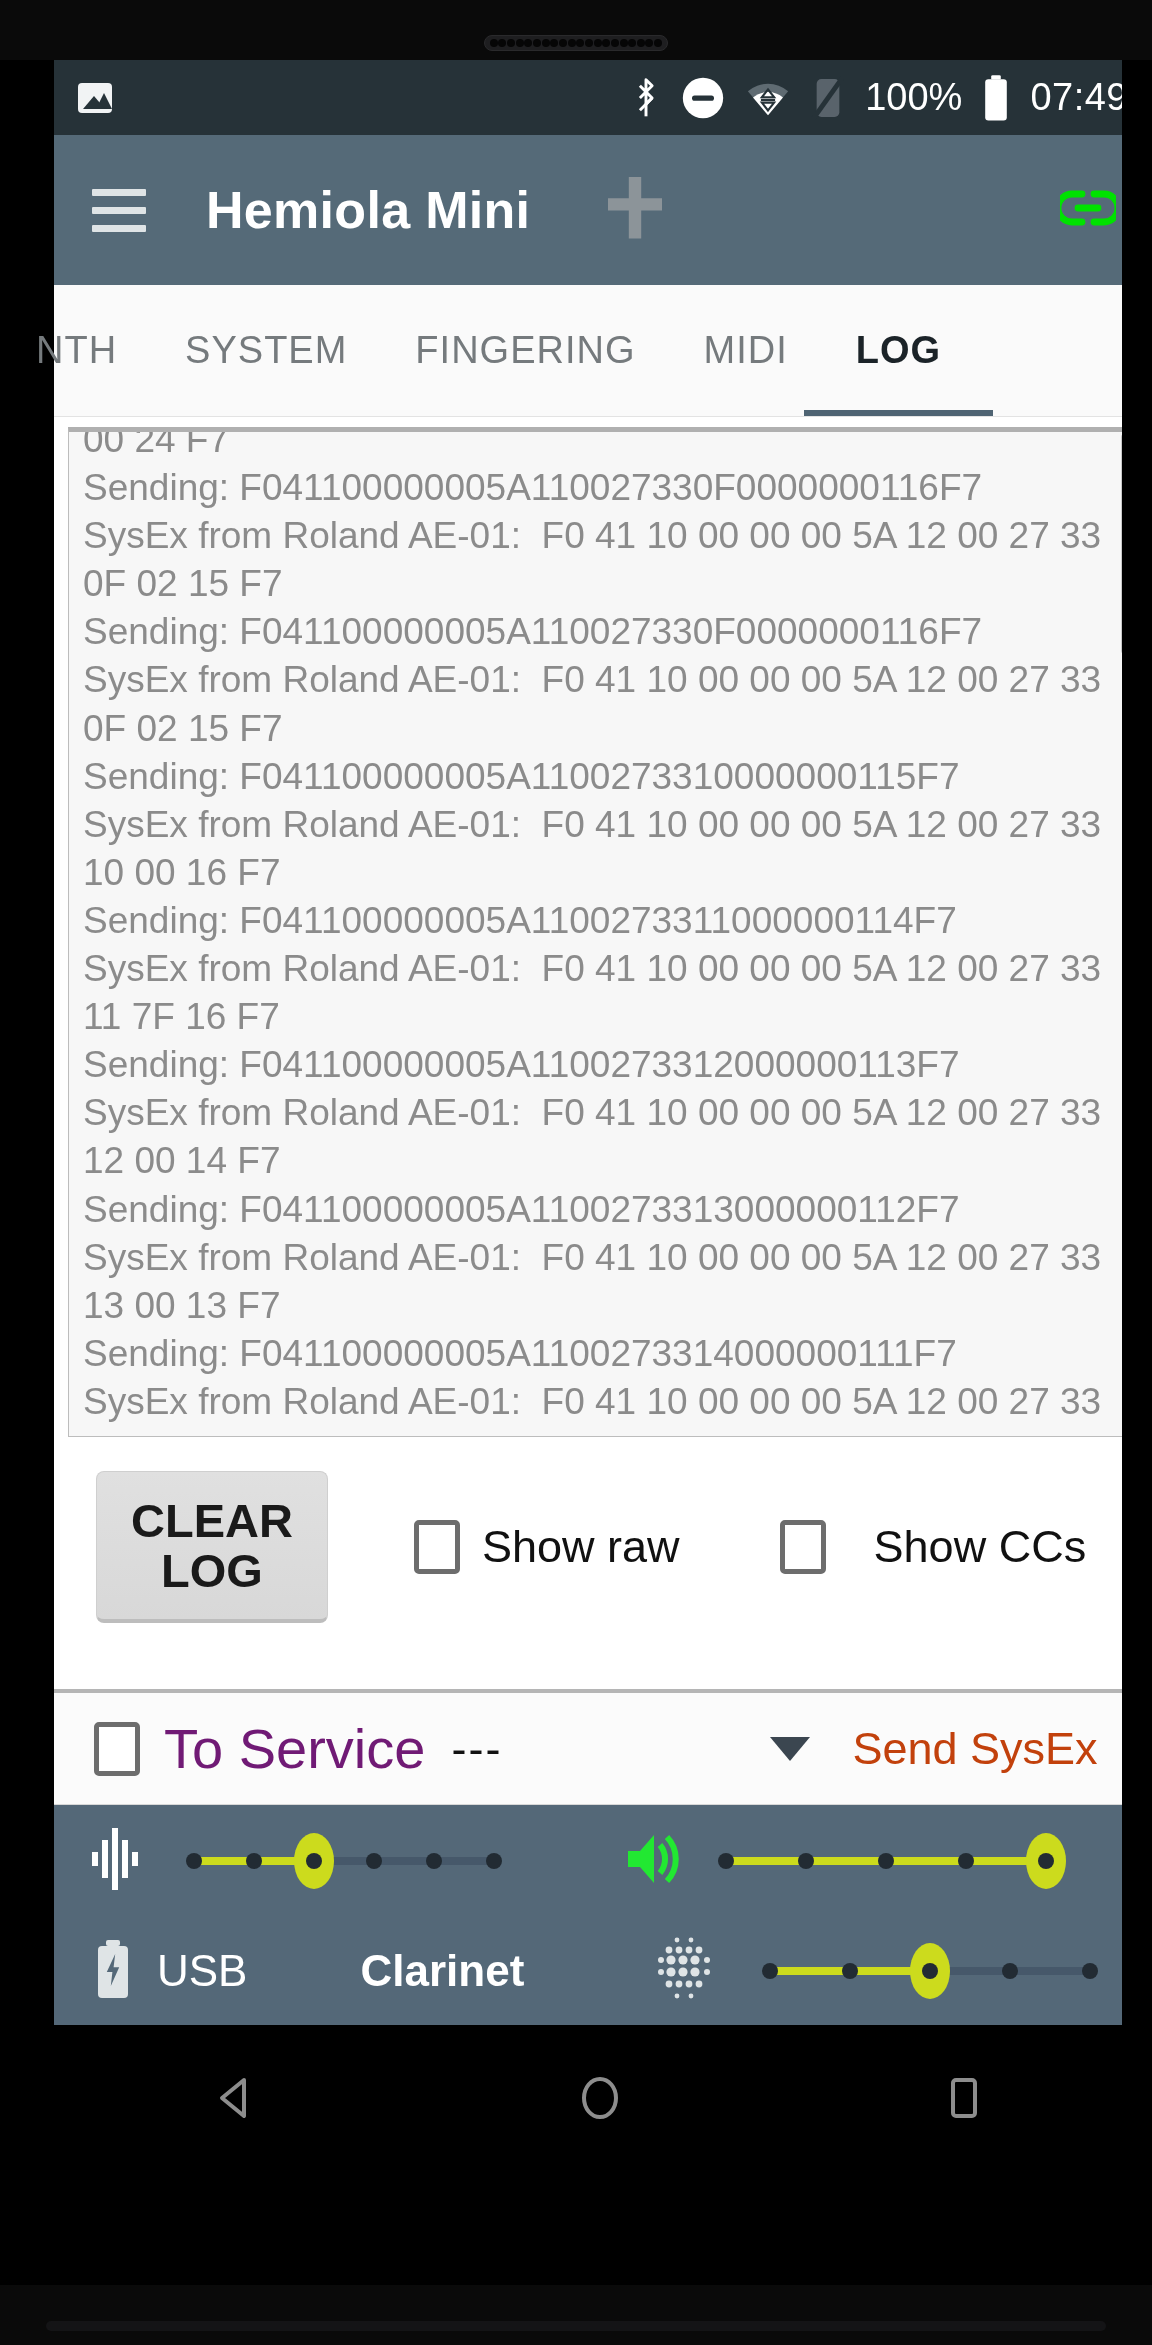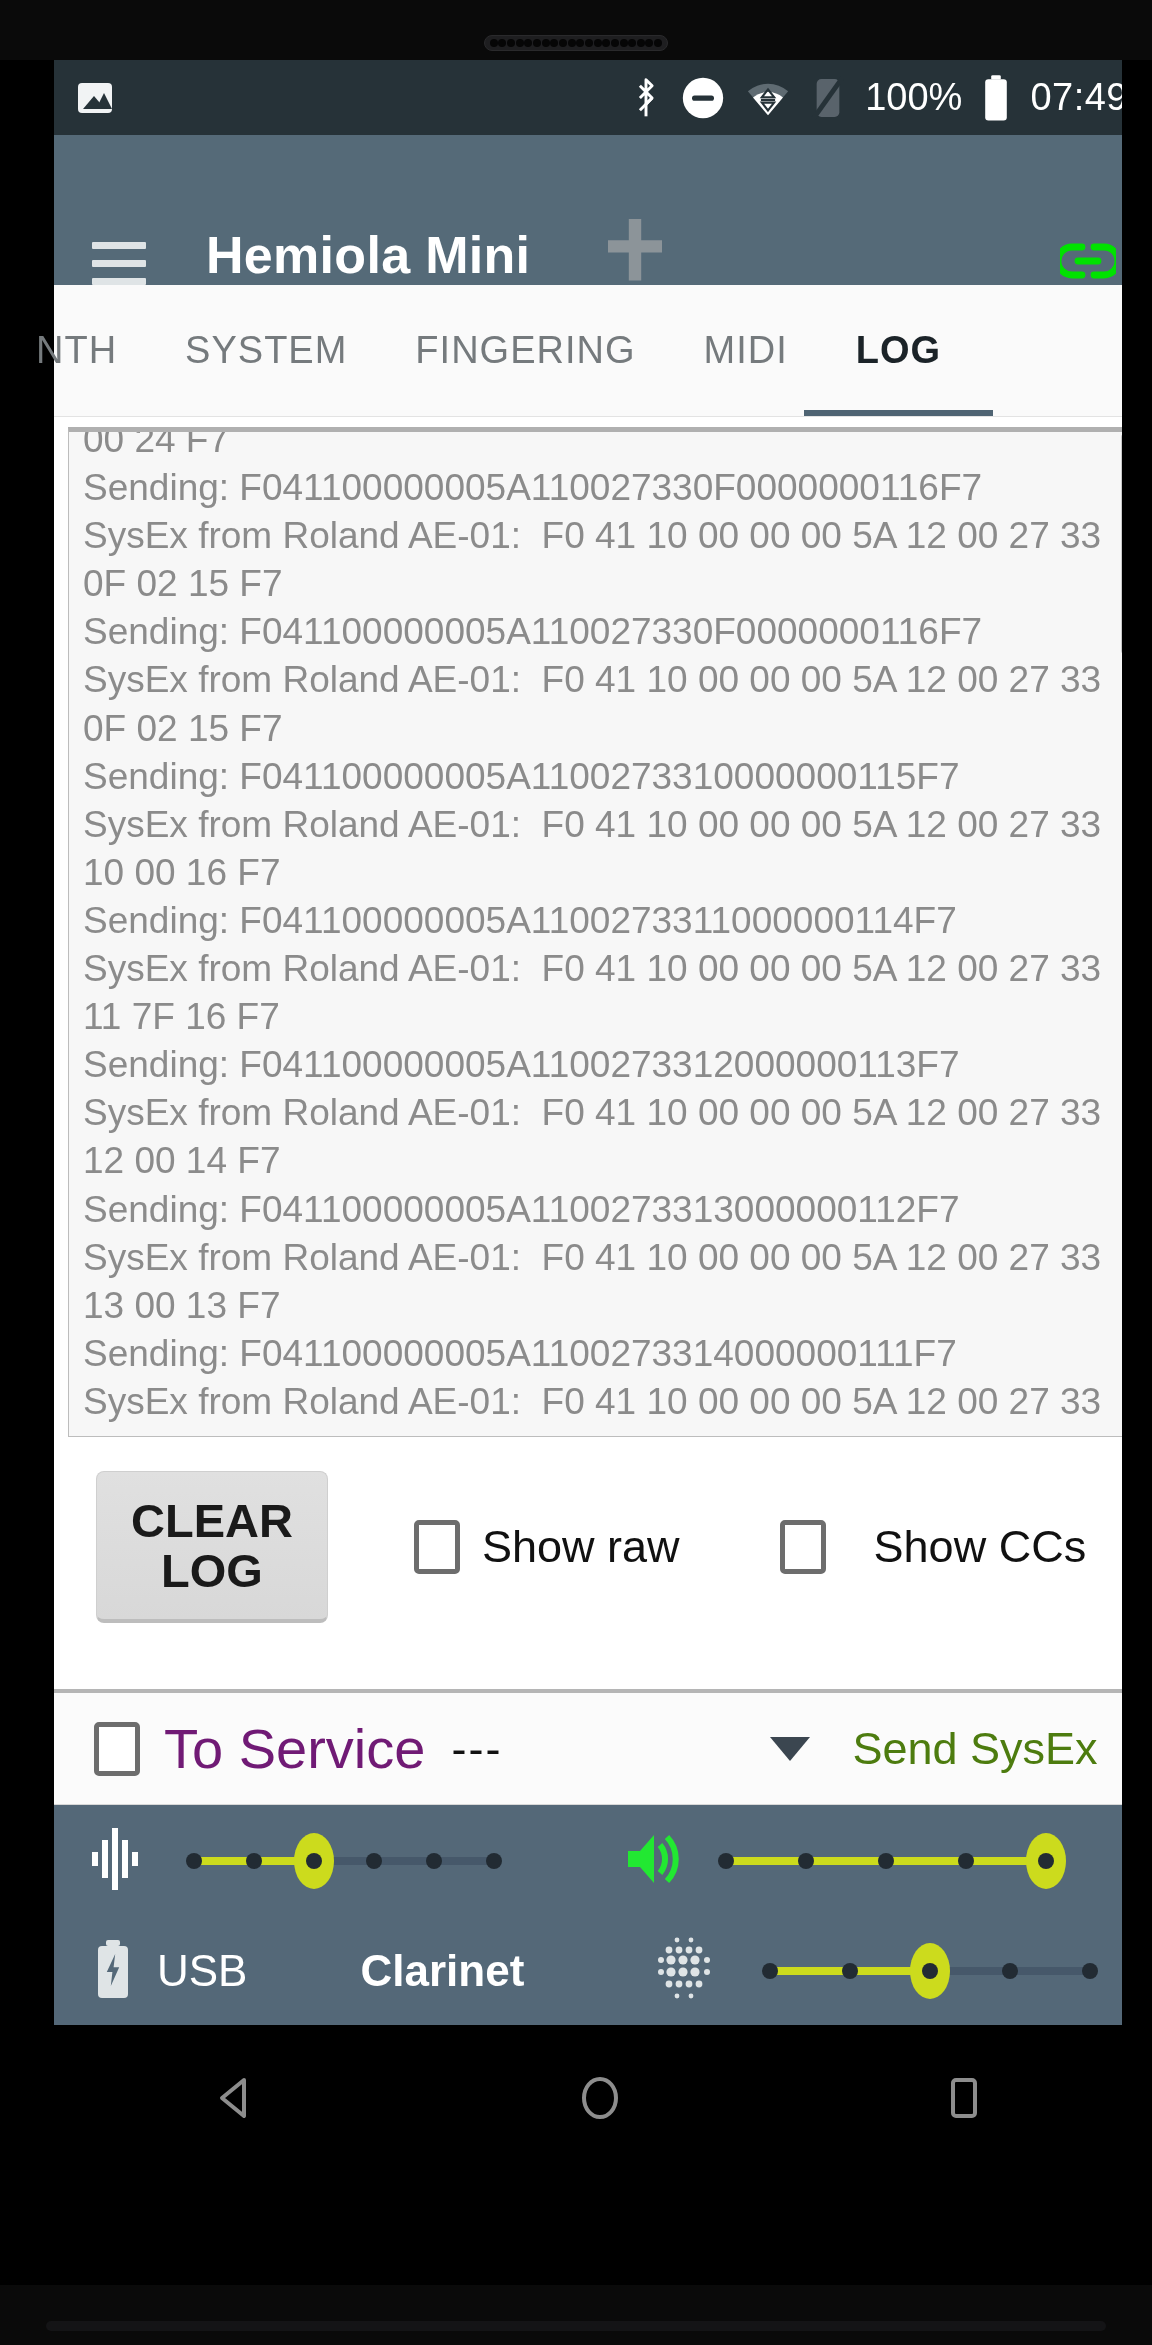--- a/index.html
+++ b/index.html
@@ -75,21 +75,21 @@
   .icon-photo:before {
     content:""; position:absolute; left:18px; bottom:4px;
     border-left: 8px solid transparent; border-right: 8px solid transparent;
     border-bottom: 16px solid #263238;
   }
   svg.sbi { display:block; }
   
   #appbar {
     height: 150px; width: 1092px;
     background: #556a78;
-    display: flex; align-items: flex-end;
+    display: flex; align-items: center;
     padding: 0 30px 0 38px;
   }
   #hamburger { width: 54px; display:flex; flex-direction:column; gap:11px; cursor:pointer;}
   #hamburger span { display:block; height:7px; background:#dfe4e6; border-radius:1px; }
   #app-title {
     color:#fff; font-size:52px; font-weight:700; margin-left:60px;
     letter-spacing:.3px; white-space: nowrap;
   }
   #cross-icon { margin-left: 76px; }
   #link-icon { margin-left: auto; }
@@ -175,21 +175,21 @@
     display:flex; align-items:center; padding: 0 0 0 40px;
     overflow:hidden;
   }
   #service-label { font-size: 56px; color:#701a75; margin-left: 24px; white-space:nowrap; }
   #service-value { font-size: 45px; color:#111; margin-left: 26px; letter-spacing:2px; }
   #service-caret {
     margin-left: 268px;
     width:0;height:0;border-left:20px solid transparent;border-right:20px solid transparent;
     border-top:24px solid #3b4650;
   }
-  #send-sysex { font-size: 45px; color:#4d7c0f; margin-left: 42px; white-space:nowrap; }
+  #send-sysex { font-size: 45px; color:#c2410c; margin-left: 42px; white-space:nowrap; }
   
   #bottom-bar1 {
     width:1092px; height: 112px; background:#546878;
     display:flex; align-items:center; padding: 0 26px 0 30px;
   }
   #bottom-bar2 {
     width:1092px; height: 108px; background:#546878;
     display:flex; align-items:center; padding: 0 26px 0 30px; gap: 9px;
   }
   .slider { position:relative; height: 60px; display:flex; align-items:center; }

